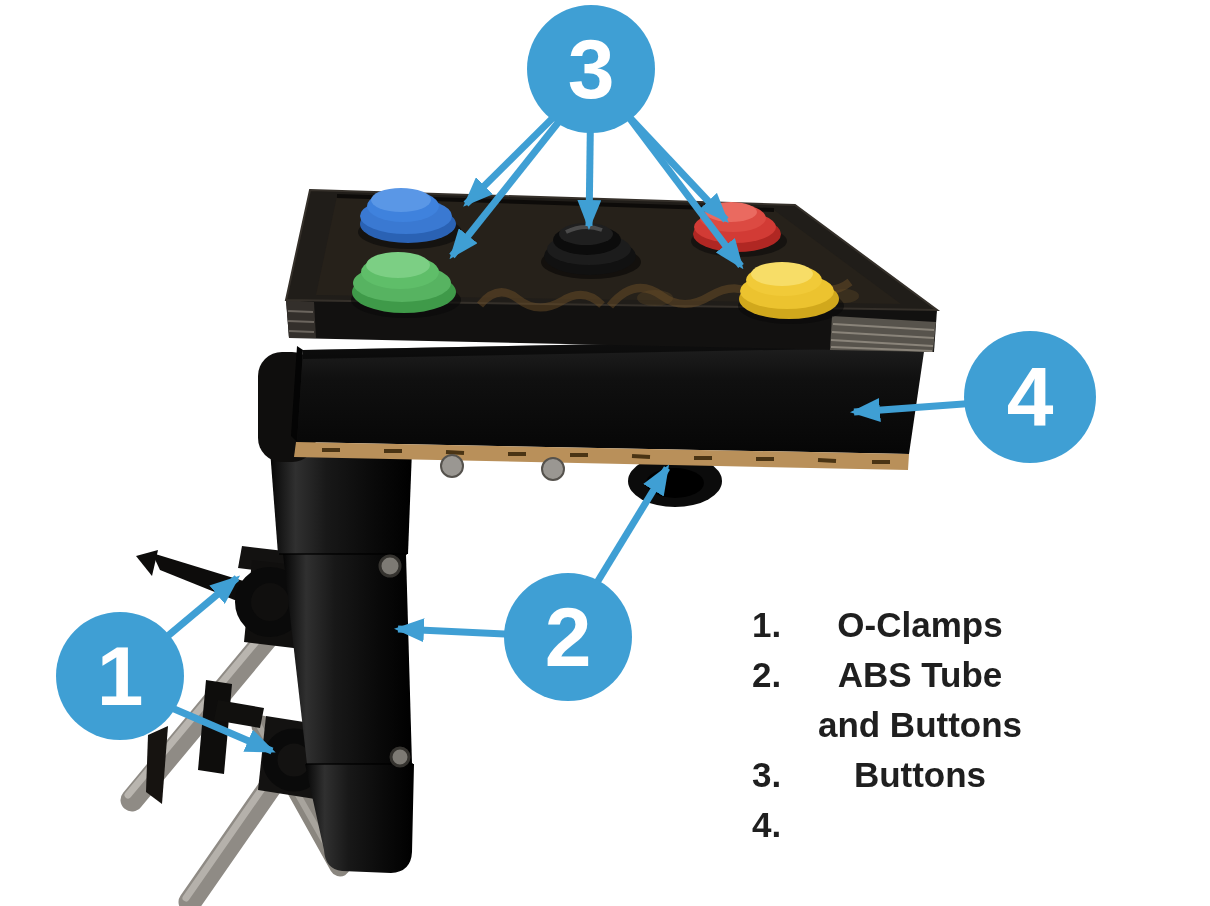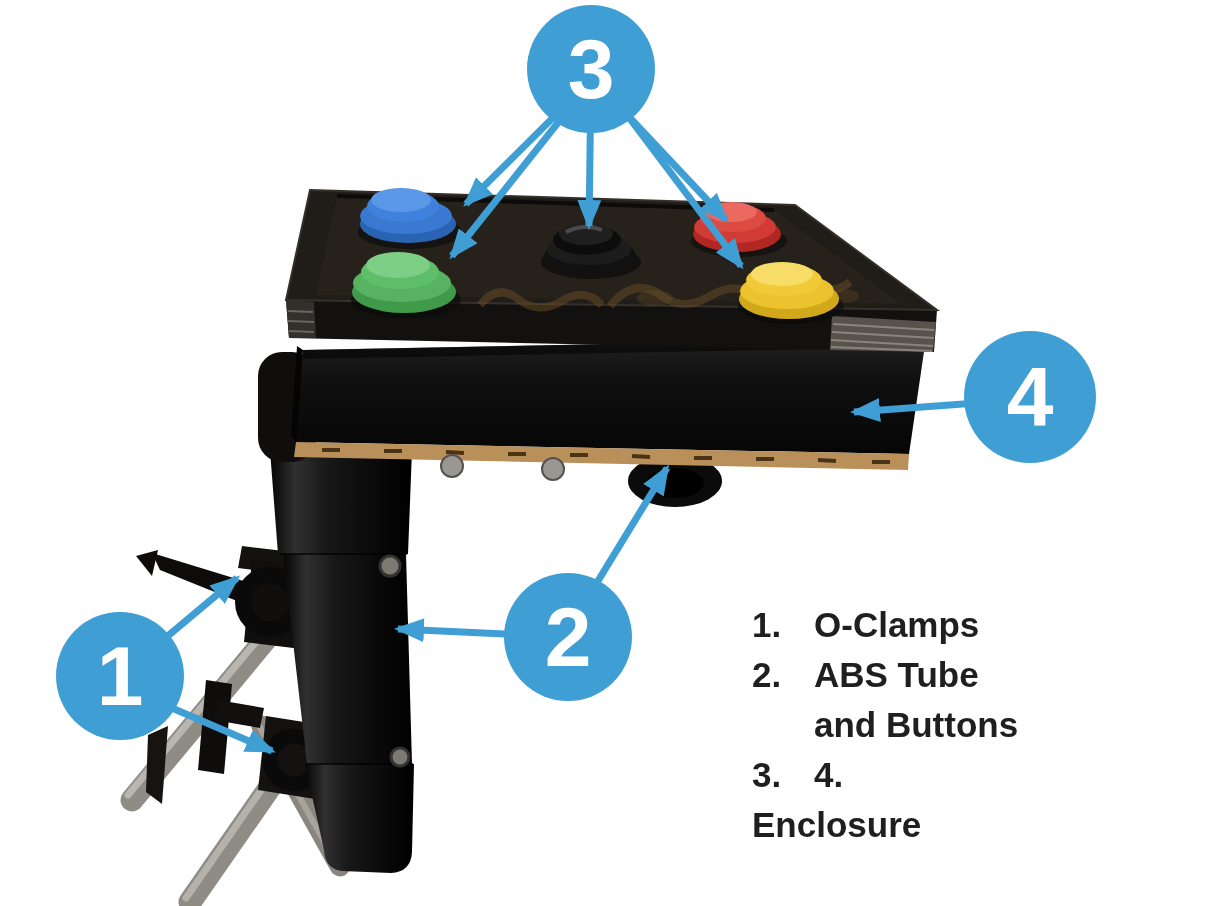--- a/index.html
+++ b/index.html
@@ -17,21 +17,21 @@
   .callout.c1{left:56px;top:612px;width:128px;height:128px;}
   .callout.c2{left:504px;top:573px;width:128px;height:128px;}
   .callout.c3{left:527px;top:5px;width:128px;height:128px;}
   .callout.c4{left:964px;top:331px;width:132px;height:132px;}
   .legend{
     position:absolute;left:752px;top:600px;width:300px;
     display:grid;grid-template-columns:62px 1fr;column-gap:0;
     font-size:35px;font-weight:bold;color:#1f1f1f;line-height:50px;
   }
   .legend .num{text-align:left;}
-  .legend .lbl{max-width:212px;}
+  .legend .lbl{max-width:212px;text-align:center;}
 </style>
 </head>
 <body>
 
 <div class="stage">
 
   <svg width="1210" height="906" viewBox="0 0 1210 906">
     <defs>
       <marker id="ah" markerUnits="userSpaceOnUse" markerWidth="30" markerHeight="24" refX="26" refY="12" orient="auto">
         <path d="M0,0 L30,12 L0,24 Z" fill="#3f9fd4"></path>
@@ -202,17 +202,17 @@
   <div class="callout c4">
     <span>4</span>
   </div>
 
   <div class="legend">
     <div class="num">1.</div>
     <div class="lbl">O-Clamps</div>
     <div class="num">2.</div>
     <div class="lbl">ABS Tube and Buttons</div>
     <div class="num">3.</div>
+    <div class="lbl">Buttons</div>
     <div class="num">4.</div>
-    <div class="lbl">Enclosure</div>
   </div>
 
 </div>
 
 </body></html>

